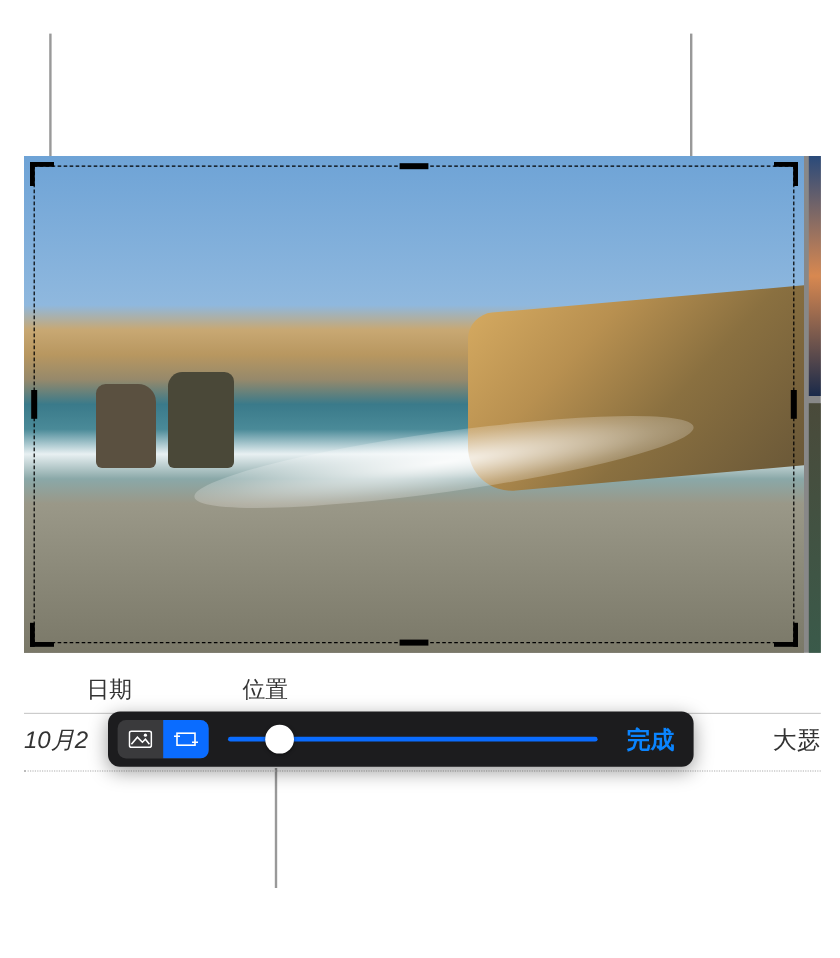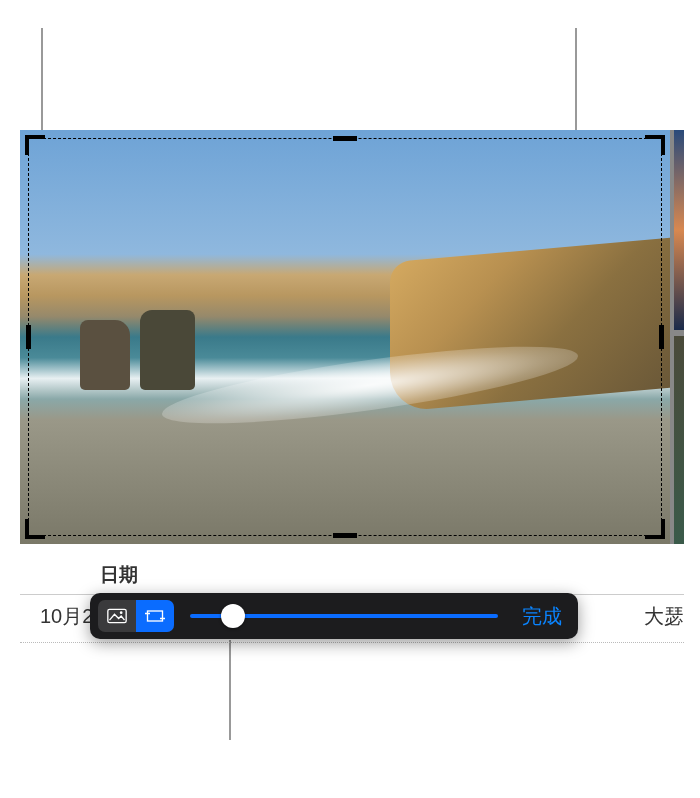--- a/index.html
+++ b/index.html
@@ -137,33 +137,33 @@
       top: 556px;
       width: 664px;
       height: 60px;
     }
     .info-header {
       display: flex;
       font-size: 19px;
       color: #333;
       padding: 6px 0;
     }
-    .col-date   { margin-left: 80px; width: 130px; font-weight: bold; }
+    .col-date   { margin-left: 52px; width: 130px; }
     .col-time   { width: 170px; }
     .col-event  { width: 220px; }
     .col-place  { flex: 1; text-align: left; }
     .info-values {
       display: flex;
       font-size: 20px;
       color: #333;
       padding: 8px 0 12px 0;
       border-top: 1px solid #ccc;
       border-bottom: 1px dotted #bbb;
     }
-    .val-date  { margin-left: 20px; width: 80px; white-space: nowrap; }
+    .val-date  { margin-left: 0; width: 80px; white-space: nowrap; font-style: italic; }
     .val-place { margin-left: auto; margin-right: 0; white-space: nowrap; }
 
     .toolbar {
       position: absolute;
       left: 90px;
       top: 593px;
       width: 488px;
       height: 46px;
       background: #1c1c1e;
       border-radius: 10px;
@@ -213,20 +213,21 @@
       height: 24px;
       background: #fff;
       border-radius: 50%;
       box-shadow: 0 1px 3px rgba(0,0,0,0.5);
     }
     .done-btn {
       color: #0a84ff;
       font-size: 20px;
       padding: 4px 8px;
       white-space: nowrap;
+      font-weight: bold;
     }
 
     .callout {
       position: absolute;
       background: #999;
       width: 2px;
     }
     .callout-1 { left: 41px; top: 28px; height: 106px; }
     .callout-2 { left: 575px; top: 28px; height: 130px; }
     .callout-3 { left: 229px; top: 640px; height: 100px; }
@@ -257,20 +258,21 @@
       <div class="edge edge-r"></div>
     </div>
   </div>
   <div class="side-thumb"></div>
   <div class="side-thumb2"></div>
 </div>
 
 <div class="info-row">
   <div class="info-header">
     <div class="col-date">日期</div>
+    <div class="col-place">位置</div>
   </div>
   <div class="info-values">
     <div class="val-date">10月2</div>
     <div class="val-place">大瑟</div>
   </div>
 </div>
 
 <div class="toolbar">
   <div class="mode-group">
     <div class="mode-btn">

